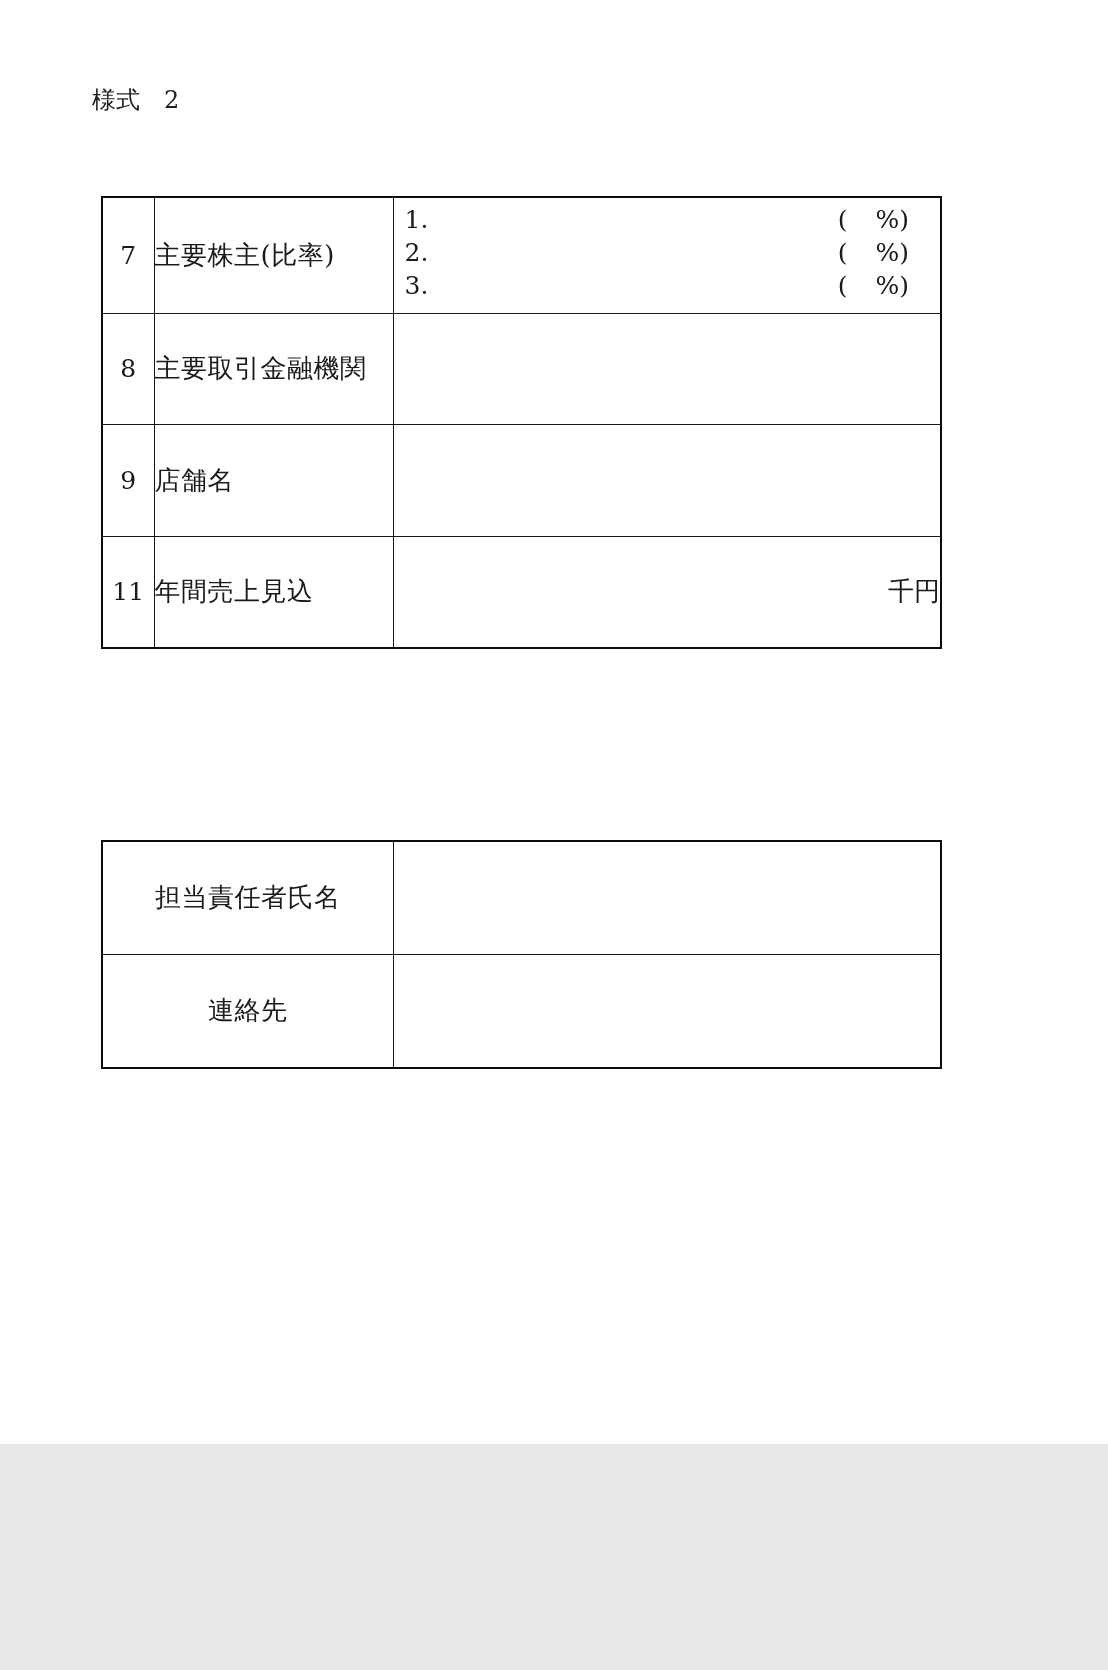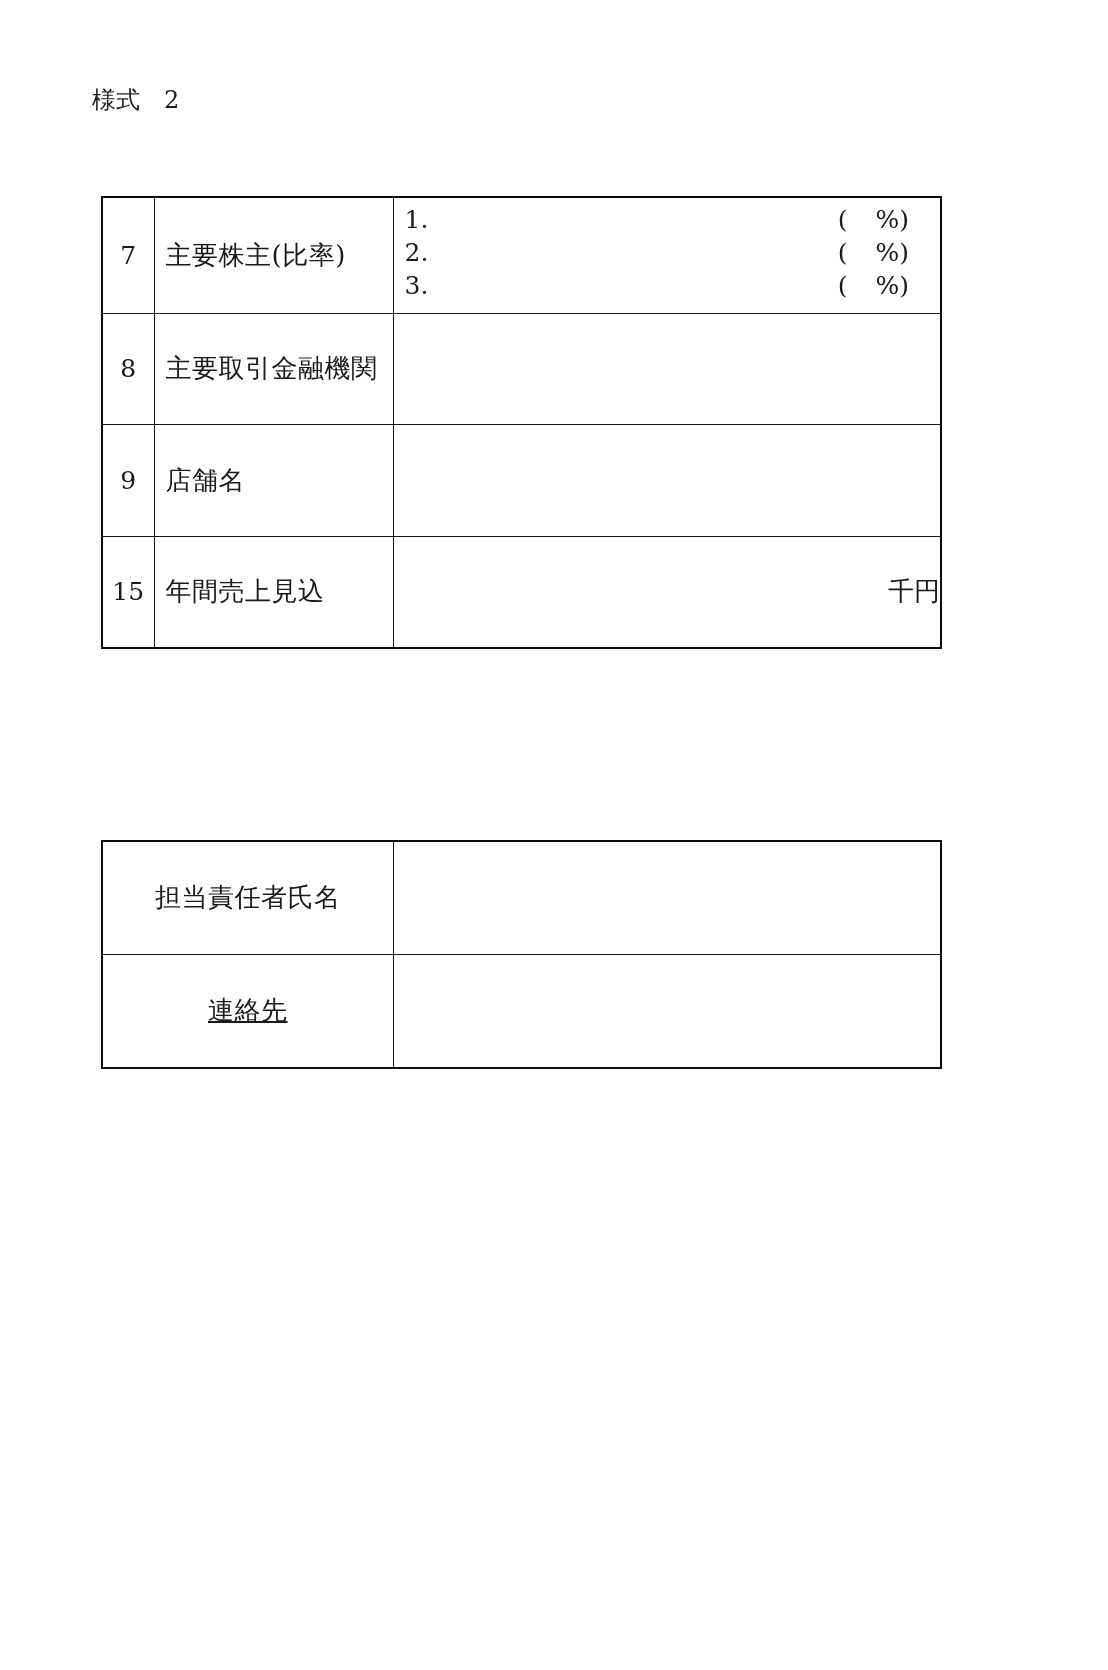--- a/index.html
+++ b/index.html
@@ -3,21 +3,21 @@
 <meta charset="utf-8">
 <style>
   html, body {
     margin: 0;
     padding: 0;
     background: #e8e8e8;
   }
   .page {
     position: relative;
     width: 1108px;
-    height: 1670px;
+    height: 1444px;
     margin: 0 auto;
     background: #ffffff;
     overflow: hidden;
     font-family: "DejaVu Serif", "Liberation Serif", serif;
     color: #1a1a1a;
   }
   .form-label {
     position: absolute;
     left: 92px;
     top: 84px;
@@ -42,28 +42,28 @@
     overflow: hidden;
   }
   
   .h-r7  { height: 116px; }
   .h-r8  { height: 111px; }
   .h-r9  { height: 112px; }
   .h-r10 { height: 113px; }
   .h-r11 { height: 112px; }
   
   .h-c1 { height: 113px; }
-  .h-c2 { height: 114px; text-decoration: underline; }
+  .h-c2 { height: 114px; }
 
   .cell-no {
     text-align: center;
     font-size: 25px;
   }
   .cell-label {
-    padding-left: 11px;
+    padding-left: 0;
     letter-spacing: 0.5px;
   }
   .cell-content { }
   .cell-content-center {
     text-align: right;
   }
   
   .sh-cell {
     vertical-align: top;
     padding: 7px 31px 0 11px;
@@ -142,21 +142,21 @@
       </tr>
 
       <tr class="h-r9">
         <td class="cell-no">9</td>
         <td class="cell-label">店舗名</td>
         <td class="cell-content"></td>
       </tr>
 
 
       <tr class="h-r11">
-        <td class="cell-no">15</td>
+        <td class="cell-no">11</td>
         <td class="cell-label">年間売上見込</td>
         <td class="cell-content cell-content-center">千円</td>
       </tr>
     </tbody>
   </table>
 
   <table class="form-table" id="table2">
     <colgroup>
       <col style="width:291px">
       <col style="width:548px">

